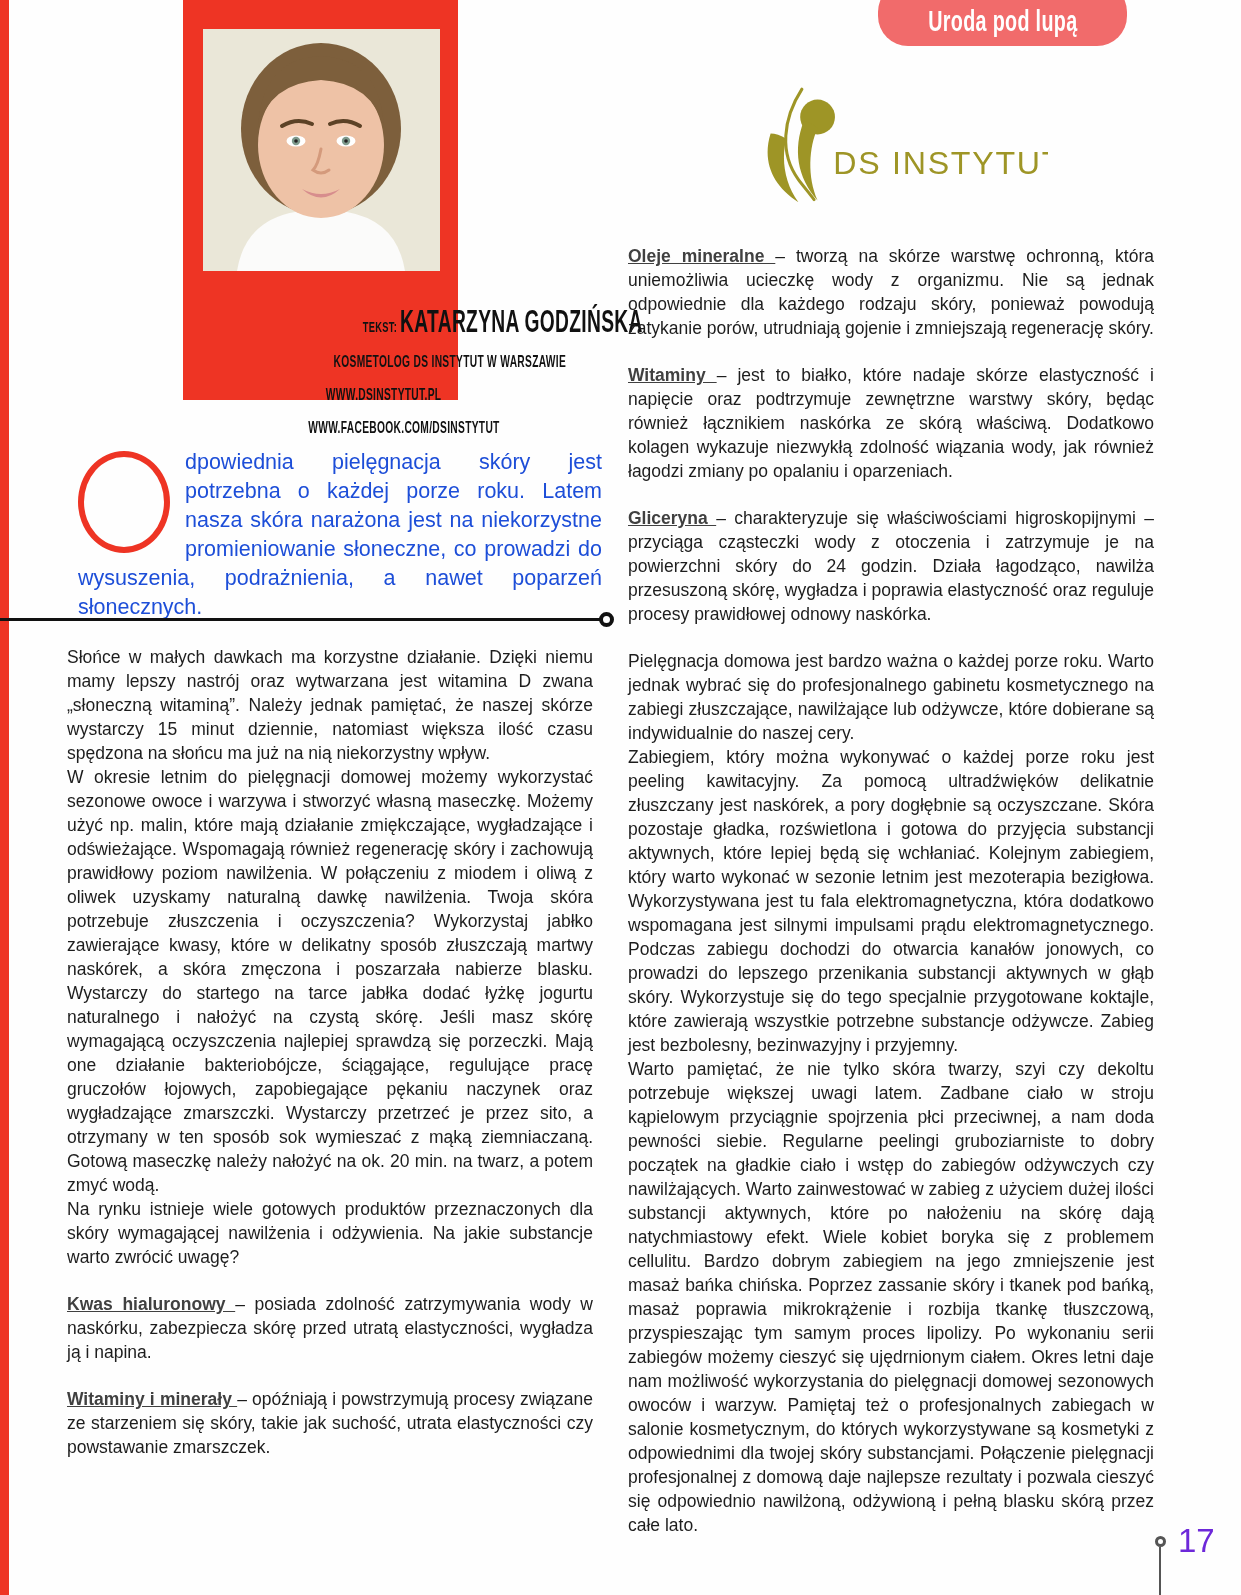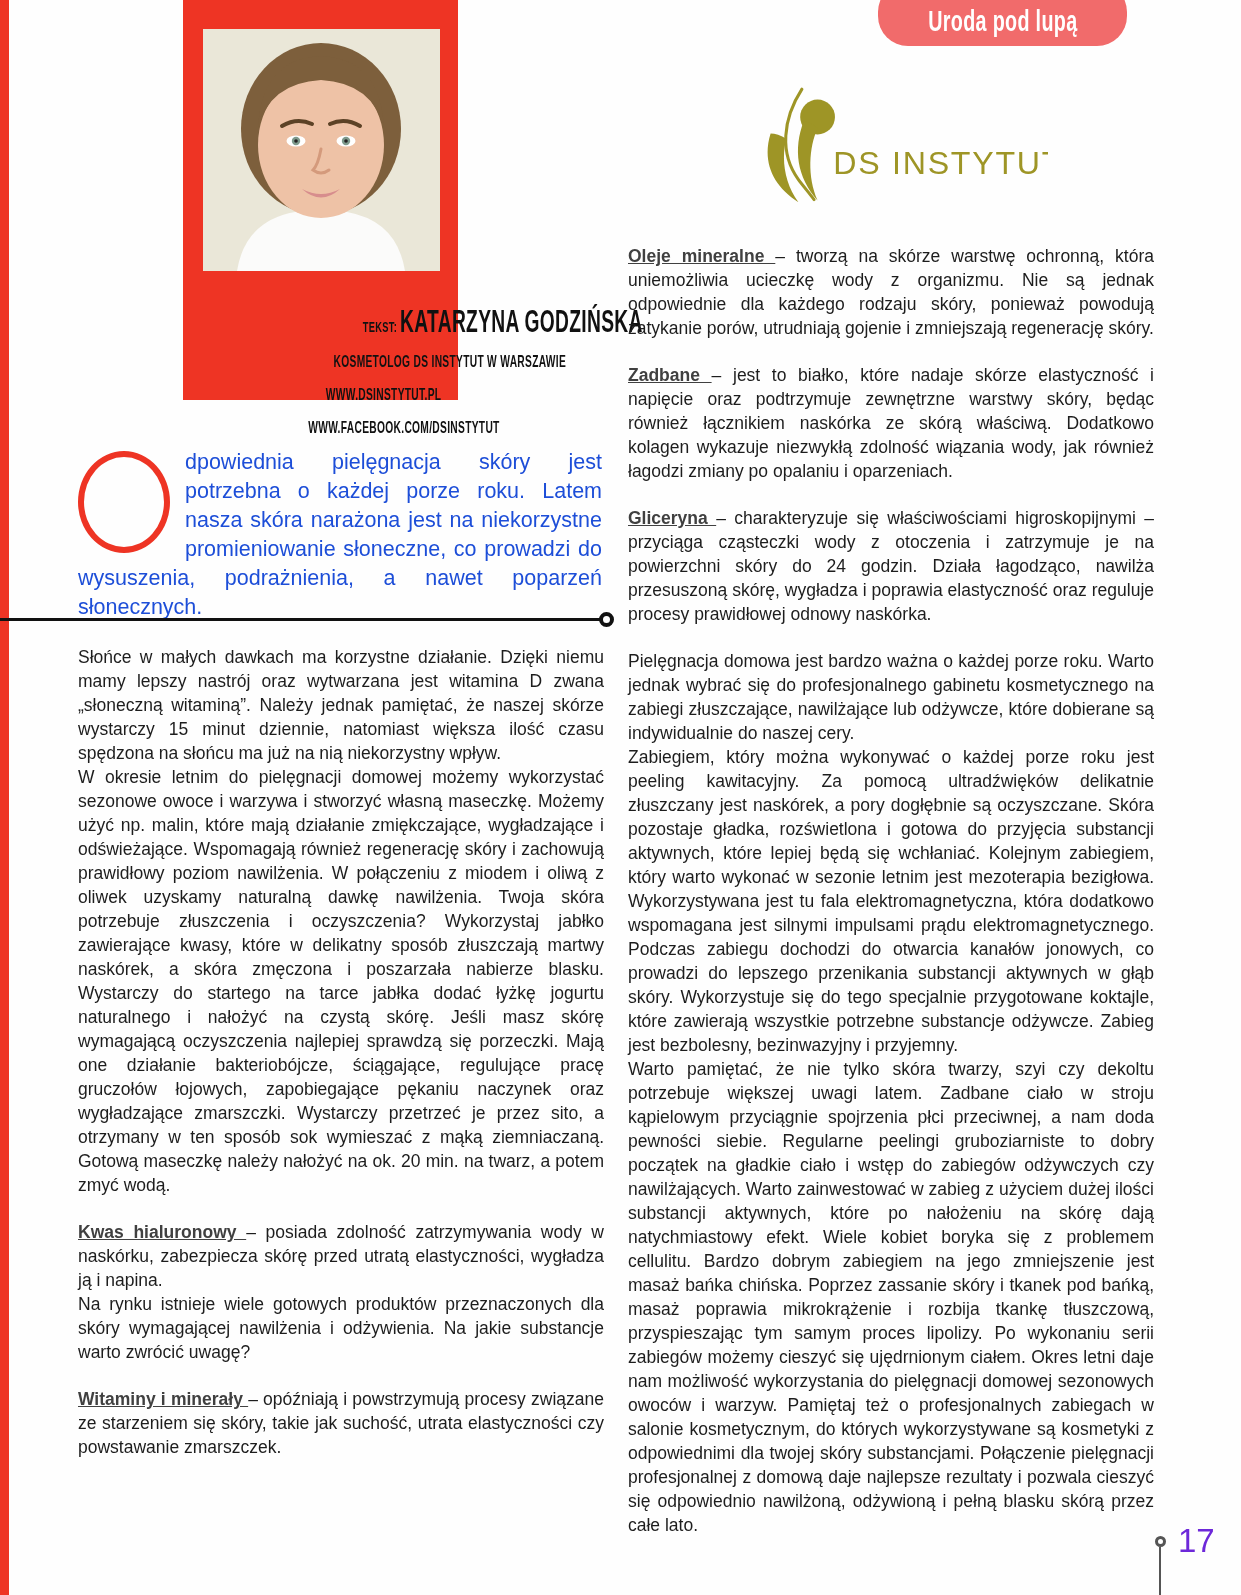--- a/index.html
+++ b/index.html
@@ -27,21 +27,21 @@
   
   .logo{position:absolute;left:748px;top:84px;width:300px;height:126px;}
   
   .intro{position:absolute;left:78px;top:448px;width:524px;font-size:21.5px;line-height:29px;color:#1d4ed8;text-align:justify;}
   .dropcap-circle{float:left;width:92px;height:102px;border:6px solid;border-radius:50%;margin:3px 15px 5px 0;box-sizing:border-box;background:#fefefe;}
   
   .rule{position:absolute;left:0;top:618px;width:601px;height:3px;background:#111;}
   .rule-dot{position:absolute;left:599px;top:612px;width:15px;height:15px;border:4px solid #111;border-radius:50%;background:#fff;box-sizing:border-box;}
   
   .col{position:absolute;width:526px;font-size:17.5px;line-height:24px;color:#1d1d1d;text-align:justify;}
-  .col-left{left:78px;top:645px;}
+  .col-left{left:67px;top:645px;}
   .col-right{left:628px;top:244px;}
   .para{margin:0;}
   .para.gap{margin-top:23px;}
   .para b{color:#404040;text-decoration:underline;}
   
   .pagenum-dot{position:absolute;left:1155px;top:1536px;width:11px;height:11px;border:3px solid #555;border-radius:50%;background:#fff;box-sizing:border-box;}
   .pagenum-line{position:absolute;left:1159px;top:1547px;width:2px;height:48px;background:#555;}
   .pagenum{position:absolute;left:1178px;top:1522px;font-size:33px;color:#6d28d9;}
 </style>
 </head>
@@ -109,27 +109,27 @@
     <span class="dropcap-circle" style="border-color: rgb(238, 52, 36);"></span>
     <span>dpowiednia pielęgnacja skóry jest potrzebna o każdej porze roku. Latem nasza skóra narażona jest na niekorzystne promieniowanie słoneczne, co prowadzi do wysuszenia, podrażnienia, a nawet poparzeń słonecznych.</span>
   </div>
 
   <div class="rule"></div>
   <div class="rule-dot"></div>
 
   <div class="col col-left">
       <p class="para">Słońce w małych dawkach ma korzystne działanie. Dzięki niemu mamy lepszy nastrój oraz wytwarzana jest witamina D zwana „słoneczną witaminą”. Należy jednak pamiętać, że naszej skórze wystarczy 15 minut dziennie, natomiast większa ilość czasu spędzona na słońcu ma już na nią niekorzystny wpływ.</p>
       <p class="para">W okresie letnim do pielęgnacji domowej możemy wykorzystać sezonowe owoce i warzywa i stworzyć własną maseczkę. Możemy użyć np. malin, które mają działanie zmiękczające, wygładzające i odświeżające. Wspomagają również regenerację skóry i zachowują prawidłowy poziom nawilżenia. W połączeniu z miodem i oliwą z oliwek uzyskamy naturalną dawkę nawilżenia. Twoja skóra potrzebuje złuszczenia i oczyszczenia? Wykorzystaj jabłko zawierające kwasy, które w delikatny sposób złuszczają martwy naskórek, a skóra zmęczona i poszarzała nabierze blasku. Wystarczy do startego na tarce jabłka dodać łyżkę jogurtu naturalnego i nałożyć na czystą skórę. Jeśli masz skórę wymagającą oczyszczenia najlepiej sprawdzą się porzeczki. Mają one działanie bakteriobójcze, ściągające, regulujące pracę gruczołów łojowych, zapobiegające pękaniu naczynek oraz wygładzające zmarszczki. Wystarczy przetrzeć je przez sito, a otrzymany w ten sposób sok wymieszać z mąką ziemniaczaną. Gotową maseczkę należy nałożyć na ok. 20 min. na twarz, a potem zmyć wodą.</p>
+      <p class="para">Na rynku istnieje wiele gotowych produktów przeznaczonych dla skóry wymagającej nawilżenia i odżywienia. Na jakie substancje warto zwrócić uwagę?</p>
       <p class="para gap"><b>Kwas hialuronowy </b>– posiada zdolność zatrzymywania wody w naskórku, zabezpiecza skórę przed utratą elastyczności, wygładza ją i napina.</p>
-      <p class="para">Na rynku istnieje wiele gotowych produktów przeznaczonych dla skóry wymagającej nawilżenia i odżywienia. Na jakie substancje warto zwrócić uwagę?</p>
       <p class="para gap"><b>Witaminy i minerały </b>– opóźniają i powstrzymują procesy związane ze starzeniem się skóry, takie jak suchość, utrata elastyczności czy powstawanie zmarszczek.</p>
     </div>
   <div class="col col-right">
       <p class="para"><b>Oleje mineralne </b>– tworzą na skórze warstwę ochronną, która uniemożliwia ucieczkę wody z organizmu. Nie są jednak odpowiednie dla każdego rodzaju skóry, ponieważ powodują zatykanie porów, utrudniają gojenie i zmniejszają regenerację skóry.</p>
-      <p class="para gap"><b>Zadbane </b>– jest to białko, które nadaje skórze elastyczność i napięcie oraz podtrzymuje zewnętrzne warstwy skóry, będąc również łącznikiem naskórka ze skórą właściwą. Dodatkowo kolagen wykazuje niezwykłą zdolność wiązania wody, jak również łagodzi zmiany po opalaniu i oparzeniach.</p>
+      <p class="para gap"><b>Witaminy </b>– jest to białko, które nadaje skórze elastyczność i napięcie oraz podtrzymuje zewnętrzne warstwy skóry, będąc również łącznikiem naskórka ze skórą właściwą. Dodatkowo kolagen wykazuje niezwykłą zdolność wiązania wody, jak również łagodzi zmiany po opalaniu i oparzeniach.</p>
       <p class="para gap"><b>Gliceryna </b>– charakteryzuje się właściwościami higroskopijnymi – przyciąga cząsteczki wody z otoczenia i zatrzymuje je na powierzchni skóry do 24 godzin. Działa łagodząco, nawilża przesuszoną skórę, wygładza i poprawia elastyczność oraz reguluje procesy prawidłowej odnowy naskórka.</p>
       <p class="para gap">Pielęgnacja domowa jest bardzo ważna o każdej porze roku. Warto jednak wybrać się do profesjonalnego gabinetu kosmetycznego na zabiegi złuszczające, nawilżające lub odżywcze, które dobierane są indywidualnie do naszej cery.</p>
       <p class="para">Zabiegiem, który można wykonywać o każdej porze roku jest peeling kawitacyjny. Za pomocą ultradźwięków delikatnie złuszczany jest naskórek, a pory dogłębnie są oczyszczane. Skóra pozostaje gładka, rozświetlona i gotowa do przyjęcia substancji aktywnych, które lepiej będą się wchłaniać. Kolejnym zabiegiem, który warto wykonać w sezonie letnim jest mezoterapia bezigłowa. Wykorzystywana jest tu fala elektromagnetyczna, która dodatkowo wspomagana jest silnymi impulsami prądu elektromagnetycznego. Podczas zabiegu dochodzi do otwarcia kanałów jonowych, co prowadzi do lepszego przenikania substancji aktywnych w głąb skóry. Wykorzystuje się do tego specjalnie przygotowane koktajle, które zawierają wszystkie potrzebne substancje odżywcze. Zabieg jest bezbolesny, bezinwazyjny i przyjemny.</p>
       <p class="para">Warto pamiętać, że nie tylko skóra twarzy, szyi czy dekoltu potrzebuje większej uwagi latem. Zadbane ciało w stroju kąpielowym przyciągnie spojrzenia płci przeciwnej, a nam doda pewności siebie. Regularne peelingi gruboziarniste to dobry początek na gładkie ciało i wstęp do zabiegów odżywczych czy nawilżających. Warto zainwestować w zabieg z użyciem dużej ilości substancji aktywnych, które po nałożeniu na skórę dają natychmiastowy efekt. Wiele kobiet boryka się z problemem cellulitu. Bardzo dobrym zabiegiem na jego zmniejszenie jest masaż bańka chińska. Poprzez zassanie skóry i tkanek pod bańką, masaż poprawia mikrokrążenie i rozbija tkankę tłuszczową, przyspieszając tym samym proces lipolizy. Po wykonaniu serii zabiegów możemy cieszyć się ujędrnionym ciałem. Okres letni daje nam możliwość wykorzystania do pielęgnacji domowej sezonowych owoców i warzyw. Pamiętaj też o profesjonalnych zabiegach w salonie kosmetycznym, do których wykorzystywane są kosmetyki z odpowiednimi dla twojej skóry substancjami. Połączenie pielęgnacji profesjonalnej z domową daje najlepsze rezultaty i pozwala cieszyć się odpowiednio nawilżoną, odżywioną i pełną blasku skórą przez całe lato.</p>
     </div>
 
   <div class="pagenum-dot"></div>
   <div class="pagenum-line"></div>
   <div class="pagenum">17</div>
 

